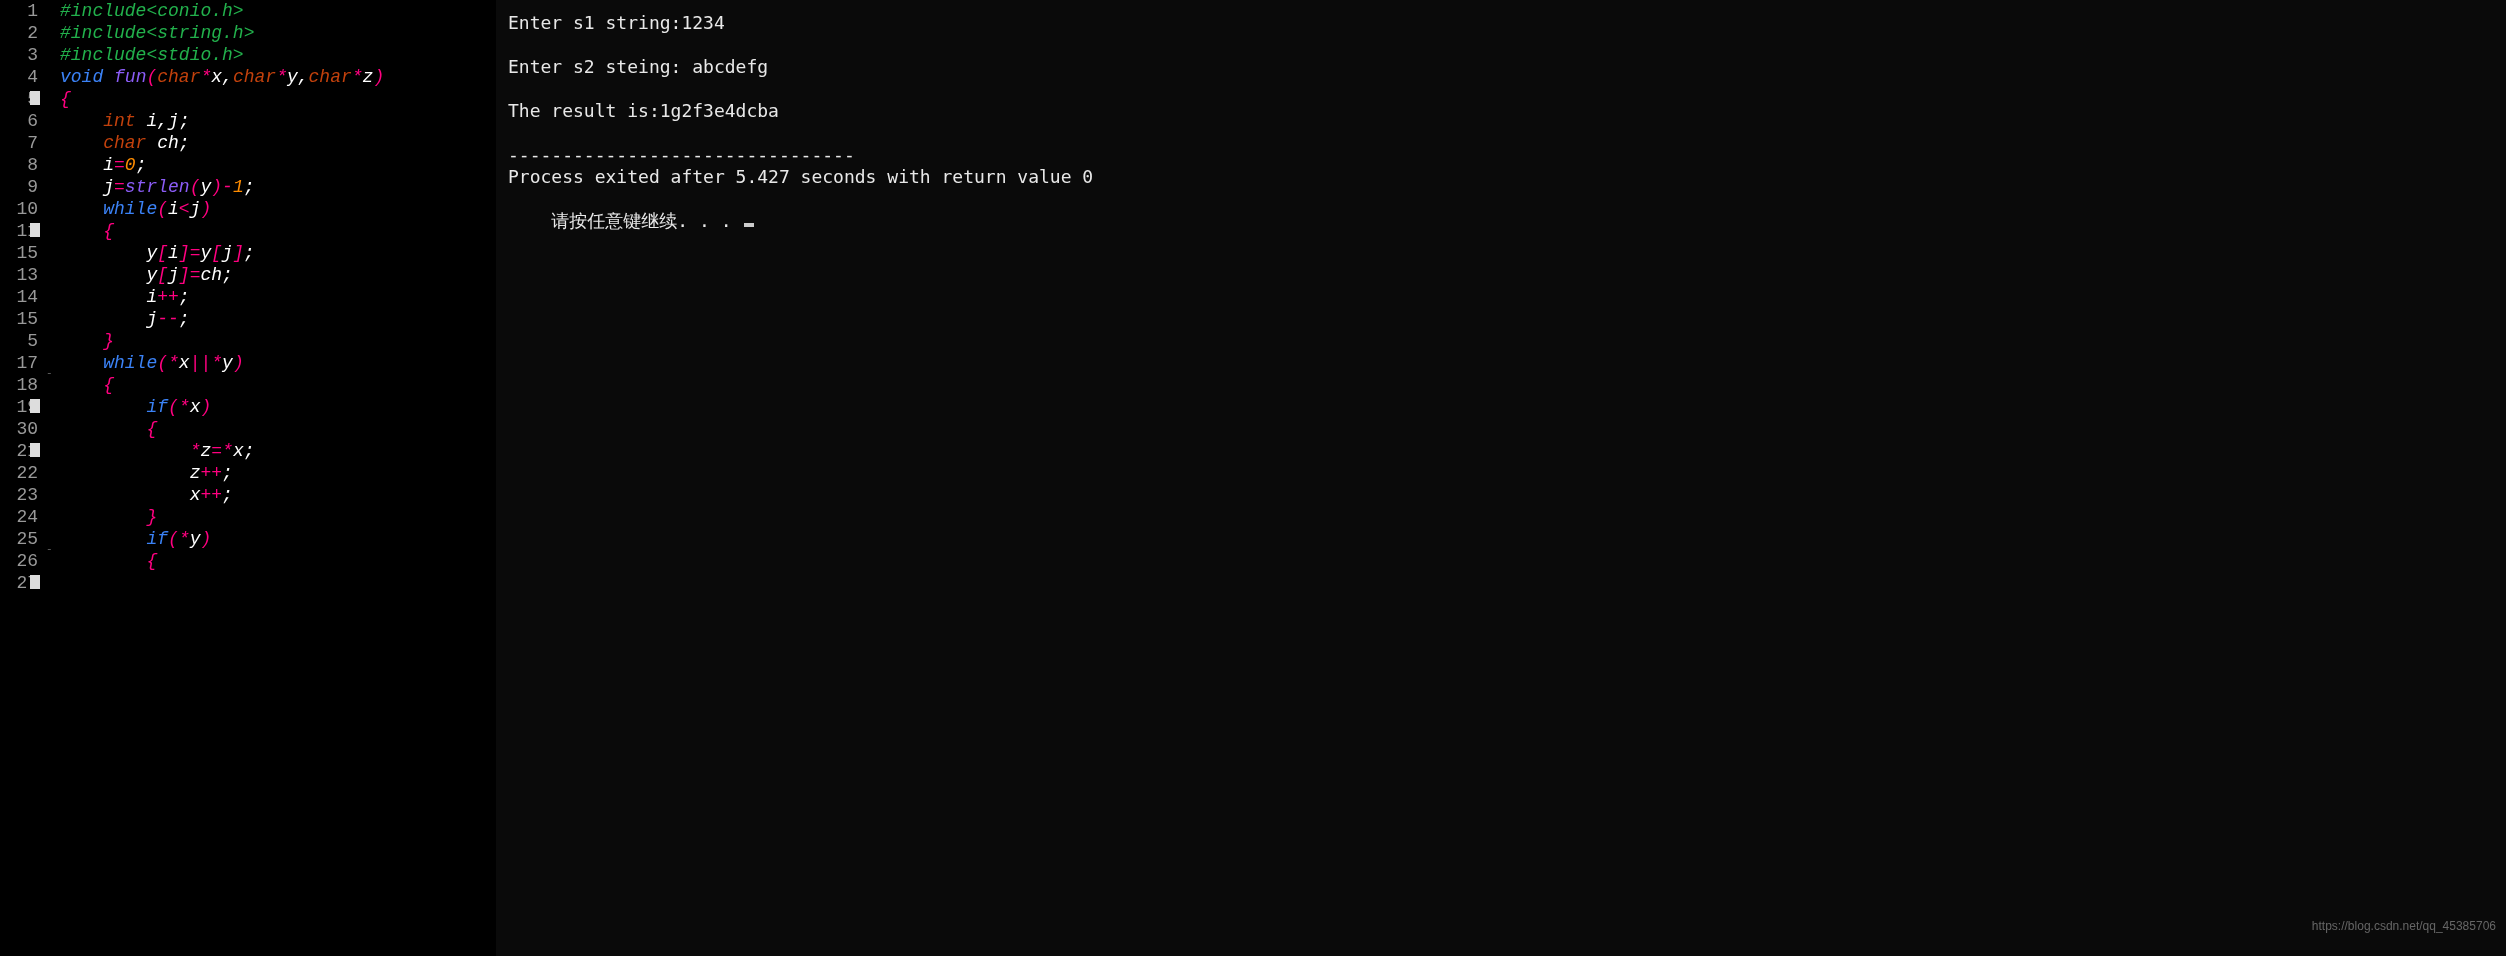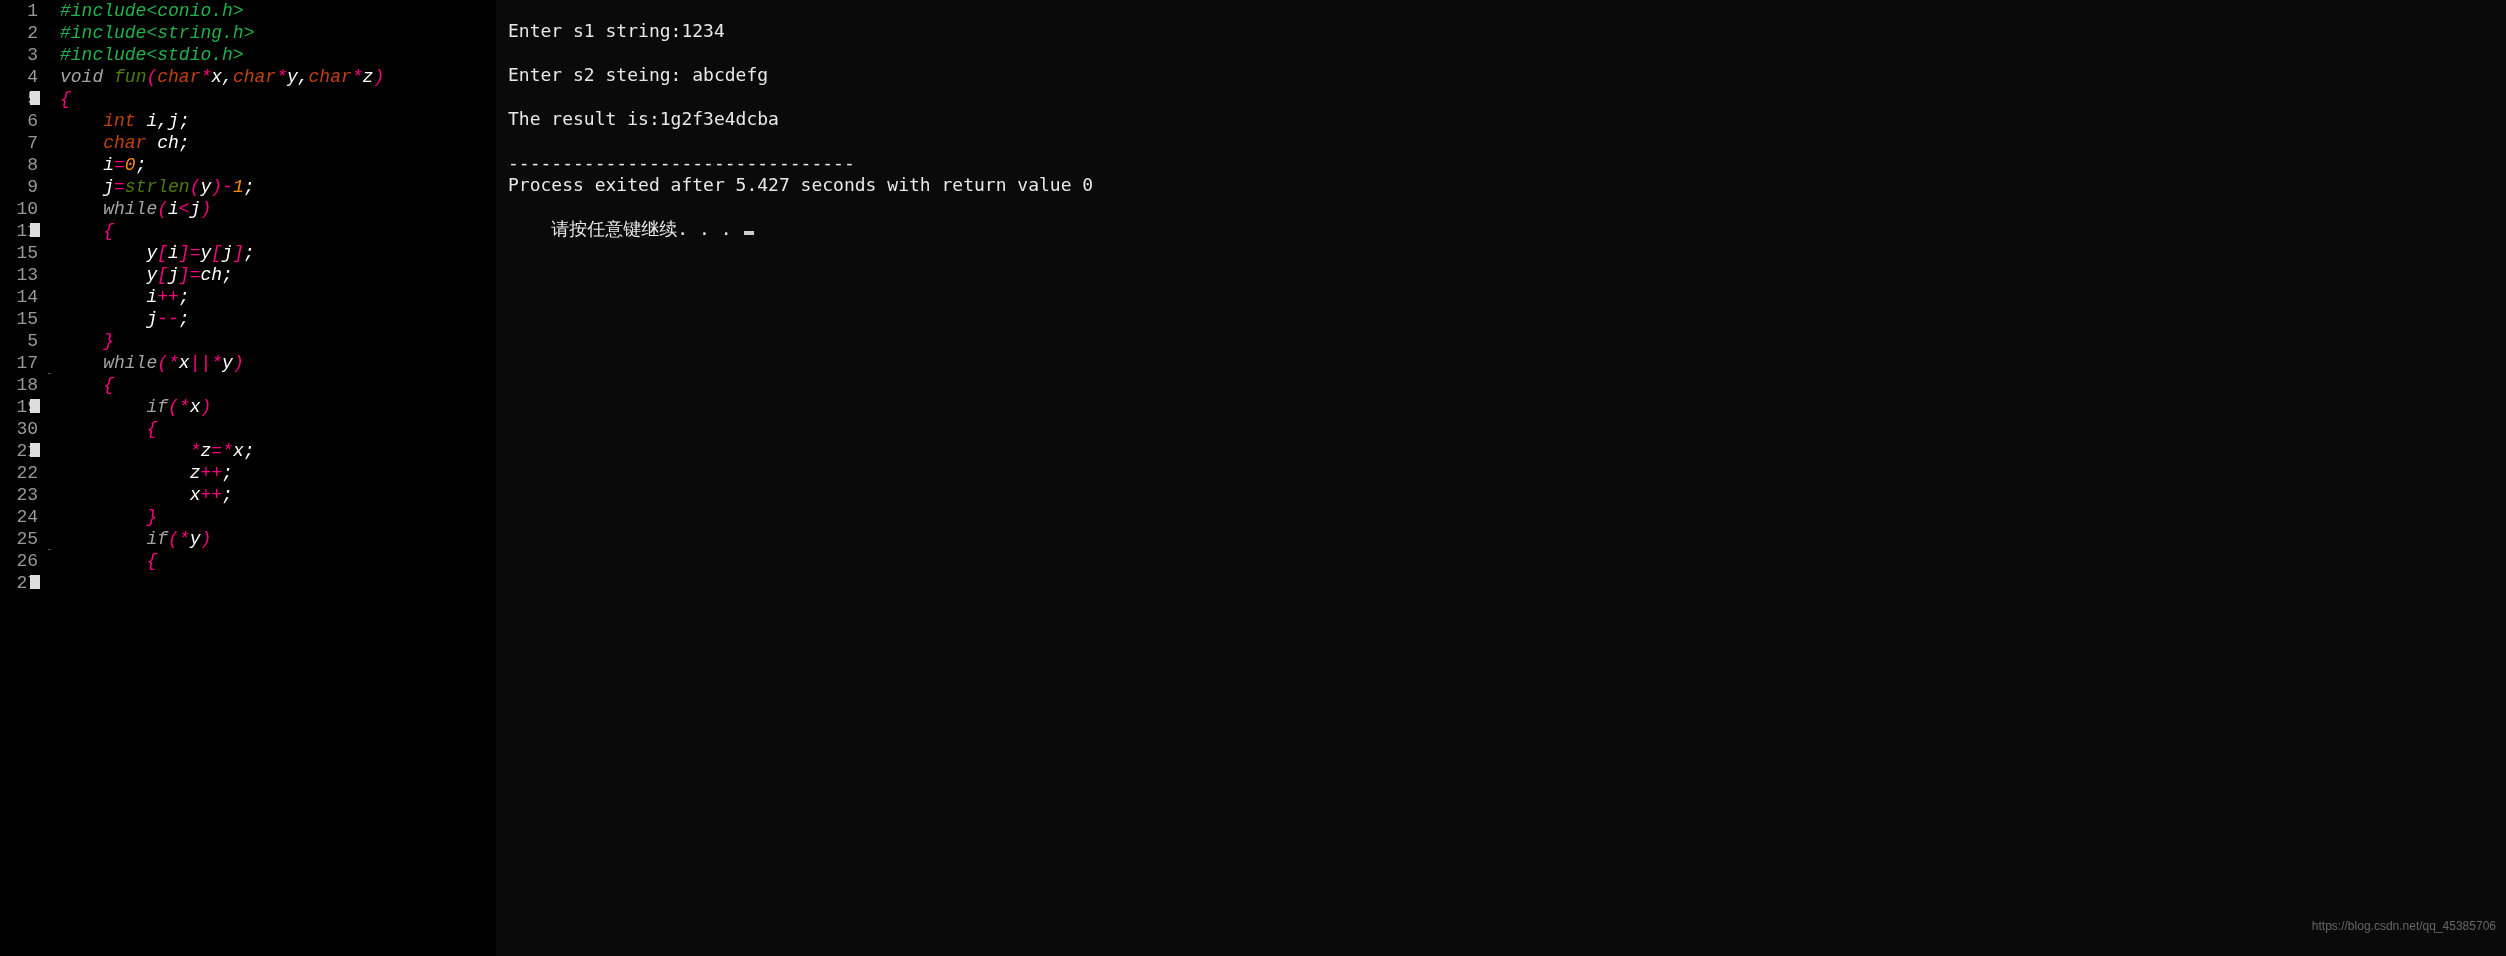--- a/index.html
+++ b/index.html
@@ -56,32 +56,32 @@
       padding-left: 12px;
     }
     .code-line {
       height: 22px;
       line-height: 22px;
       white-space: pre;
       font-style: italic;
     }
     .tok-preproc { color: #22b14c; }
     .tok-preproc-lib { color: #22b14c; }
-    .tok-keyword { color: #a3a3a3; }
+    .tok-keyword { color: #3b82f6; }
     .tok-type { color: #c2410c; }
-    .tok-func { color: #4d7c0f; }
+    .tok-func { color: #8b5cf6; }
     .tok-ident { color: #fff; }
     .tok-bracket { color: #ff0080; }
     .tok-punct { color: #fff; }
     .tok-num { color: #ff8c00; }
     .tok-op { color: #ff0080; }
     .console-pane {
       flex: 1;
       background: #0a0a0a;
-      padding: 20px 12px;
+      padding: 12px 12px;
       font-family: 'NSimSun', 'SimSun', Consolas, monospace;
       font-size: 18px;
       color: #e8e8e8;
       position: relative;
     }
     .console-line {
       line-height: 22px;
       white-space: pre;
     }
     .console-line.empty {

